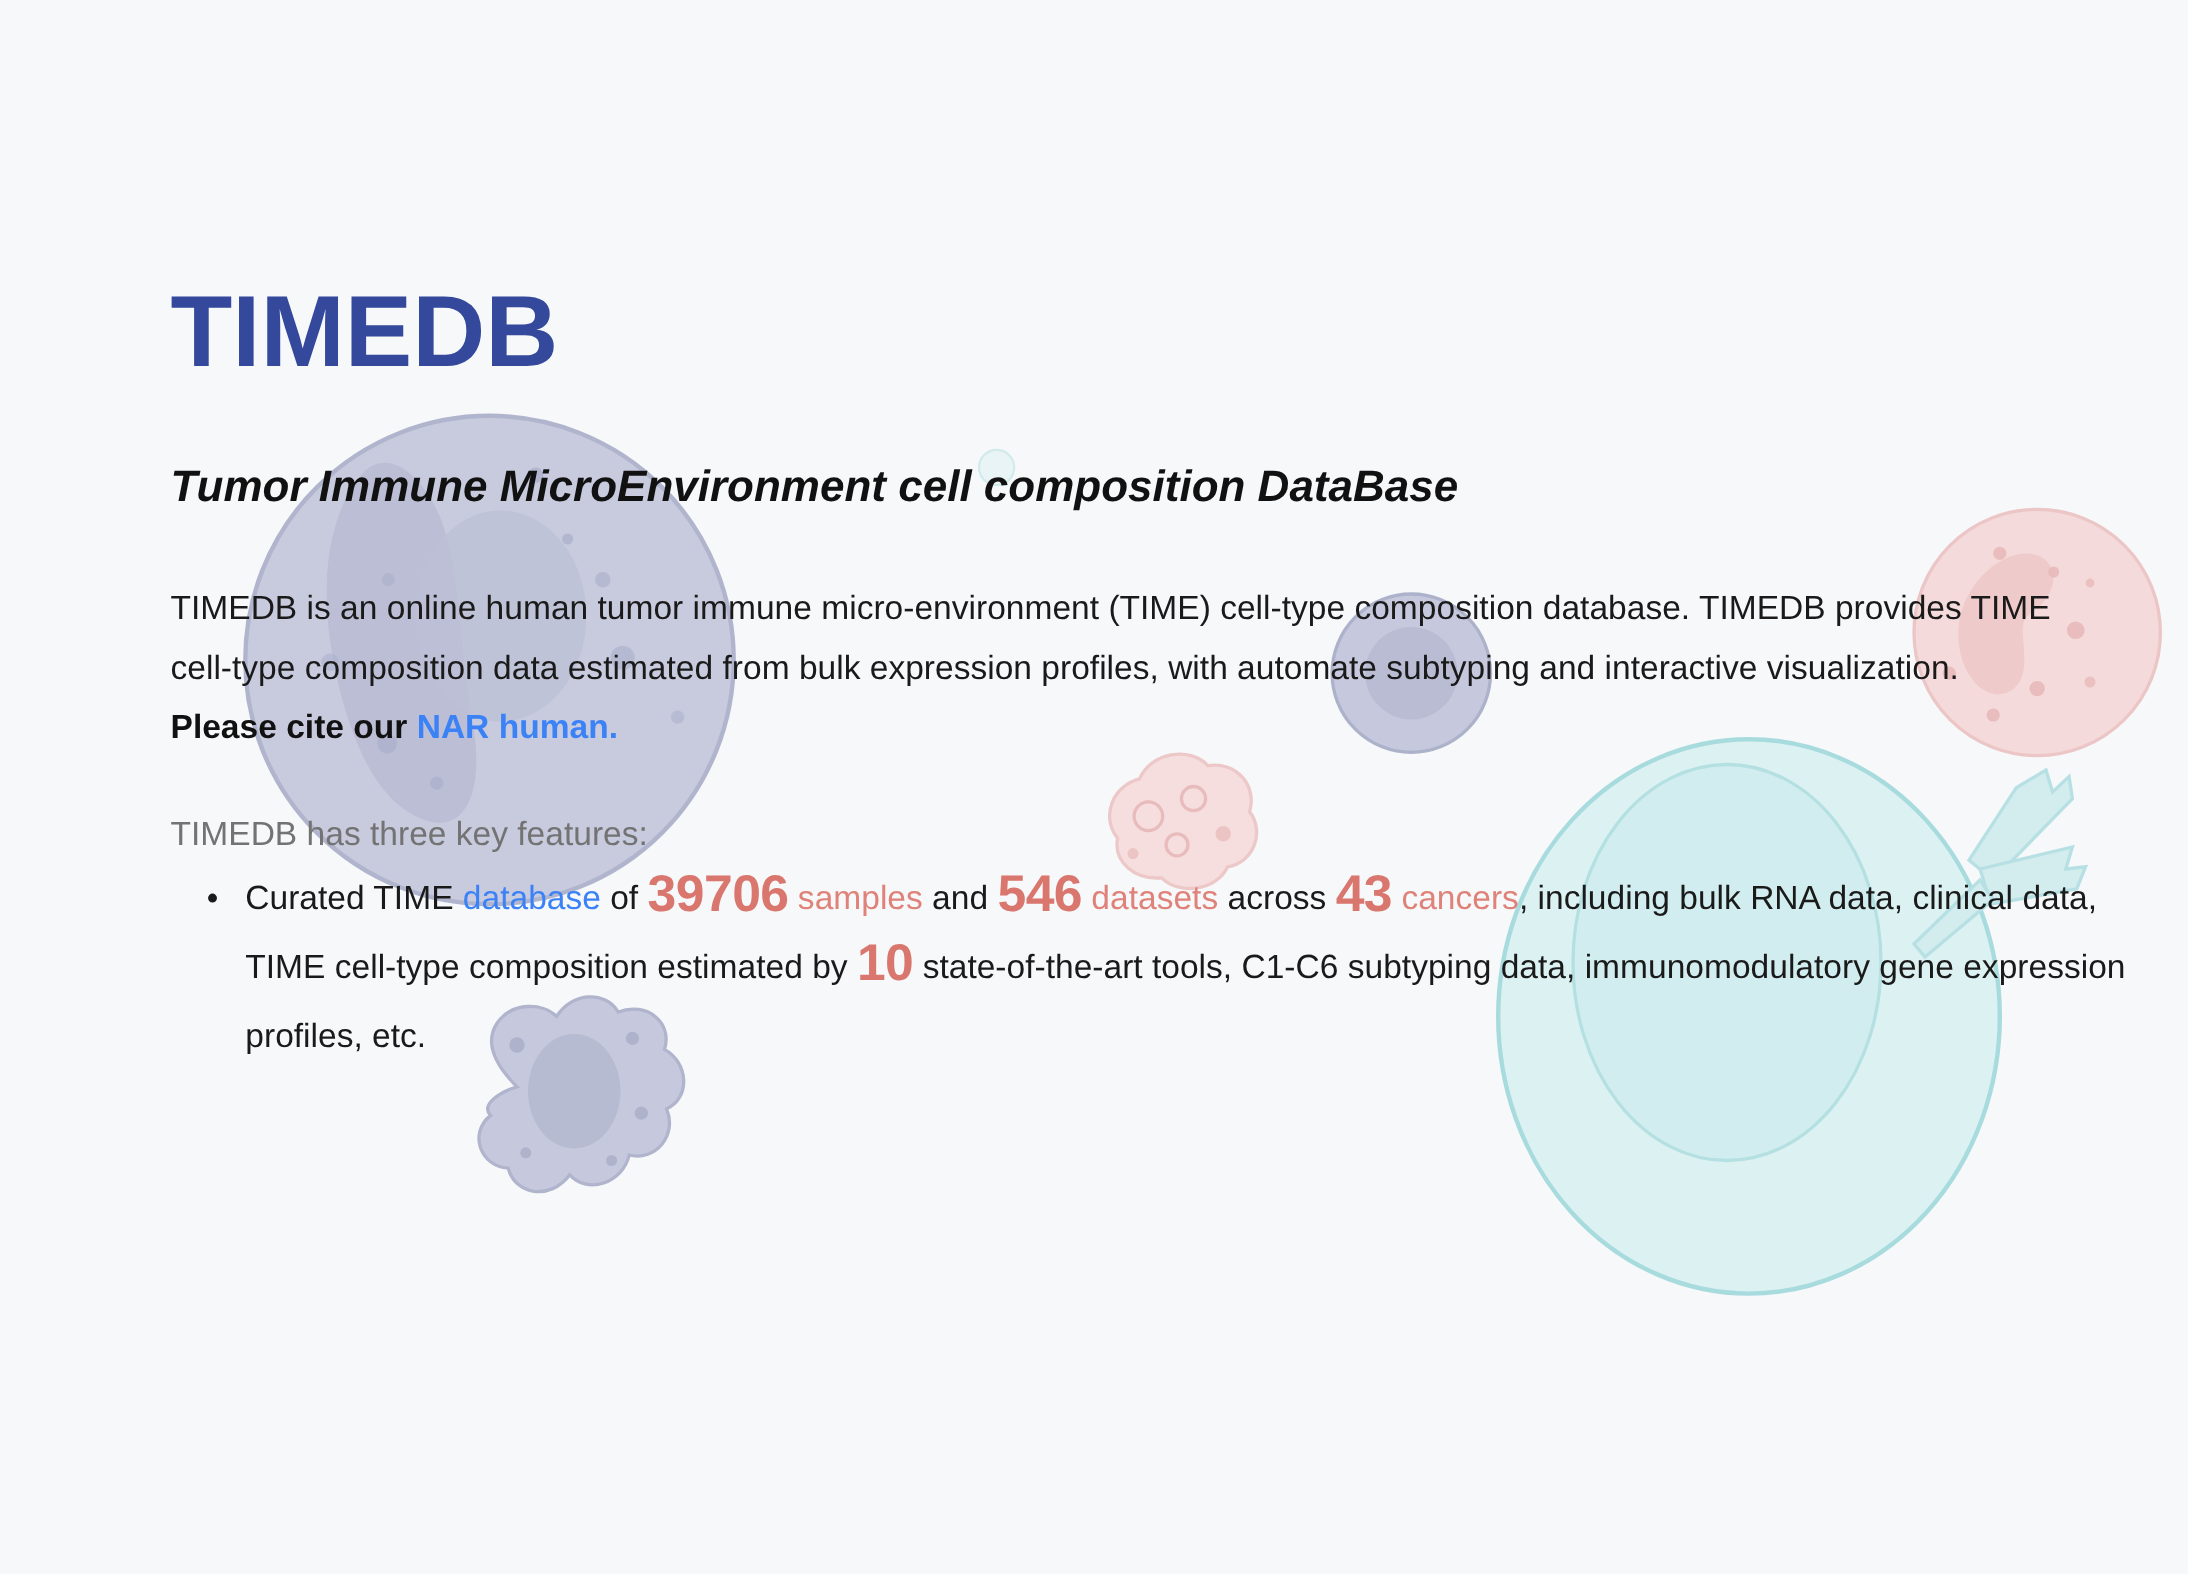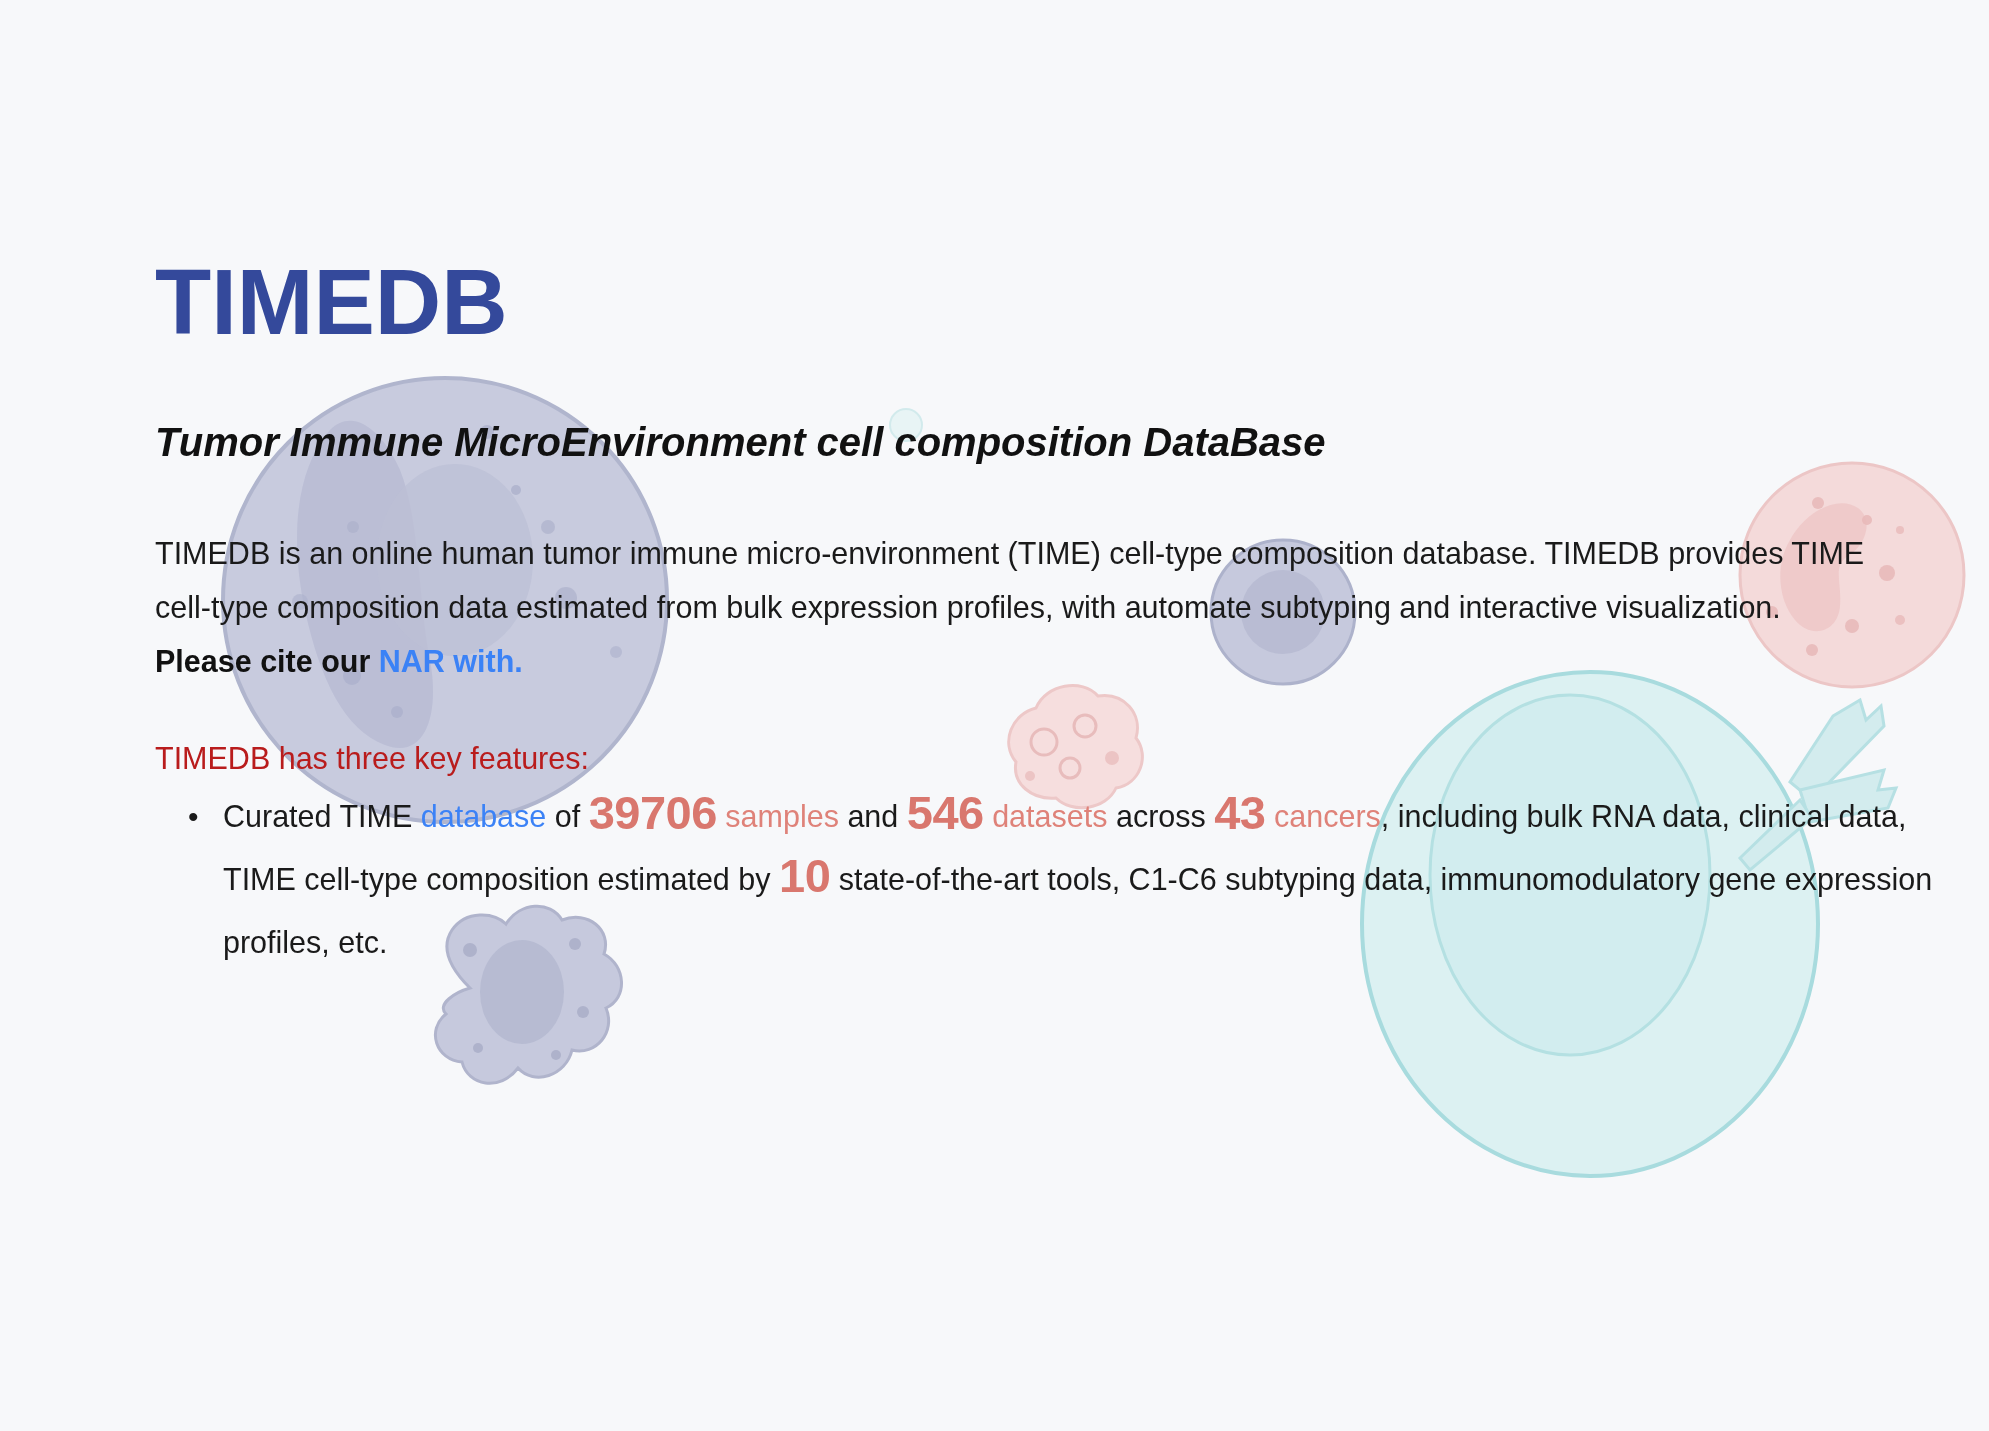--- a/index.html
+++ b/index.html
@@ -74,21 +74,21 @@
     color: #1a1a1a;
     line-height: 54px;
   }
 
   .para2 {
     position: absolute;
     left: 155px;
     top: 700px;
     width: 1700px;
     font-size: 30.5px;
-    color: #b91c1c;
+    color: #737373;
     line-height: 54px;
   }
 
   .features {
     position: absolute;
     left: 155px;
     top: 785px;
     width: 1790px;
     margin: 0;
     padding: 0;
@@ -230,21 +230,21 @@
 
   <div id="content">
 
     <h1 class="title">TIMEDB</h1>
 
     <h2 class="subtitle">Tumor Immune MicroEnvironment cell composition DataBase</h2>
 
     <p class="para">
       <span>TIMEDB is an online human tumor immune micro-environment (TIME) cell-type composition database.</span>
       <span>TIMEDB provides TIME cell-type composition data estimated from bulk expression profiles, with automate</span>
-      <span>subtyping and interactive visualization. </span><span class="bold-black">Please cite our </span><a class="link-strong">NAR with.</a>
+      <span>subtyping and interactive visualization. </span><span class="bold-black">Please cite our </span><a class="link-strong">NAR human.</a>
     </p>
 
     <p class="para2">TIMEDB has three key features:</p>
 
     <ul class="features">
 
       <li>
         <span>Curated TIME </span><a class="link">database</a><span> of </span><span class="num">39706</span><span class="salmon"> samples</span><span> and </span><span class="num">546</span><span class="salmon"> datasets</span><span> across </span><span class="num">43</span><span class="salmon"> cancers</span><span>, including bulk RNA data, clinical data, TIME cell-type composition estimated by </span><span class="num">10</span><span> state-of-the-art tools, C1-C6 subtyping data, immunomodulatory gene expression profiles, etc.</span>
       </li>
 

